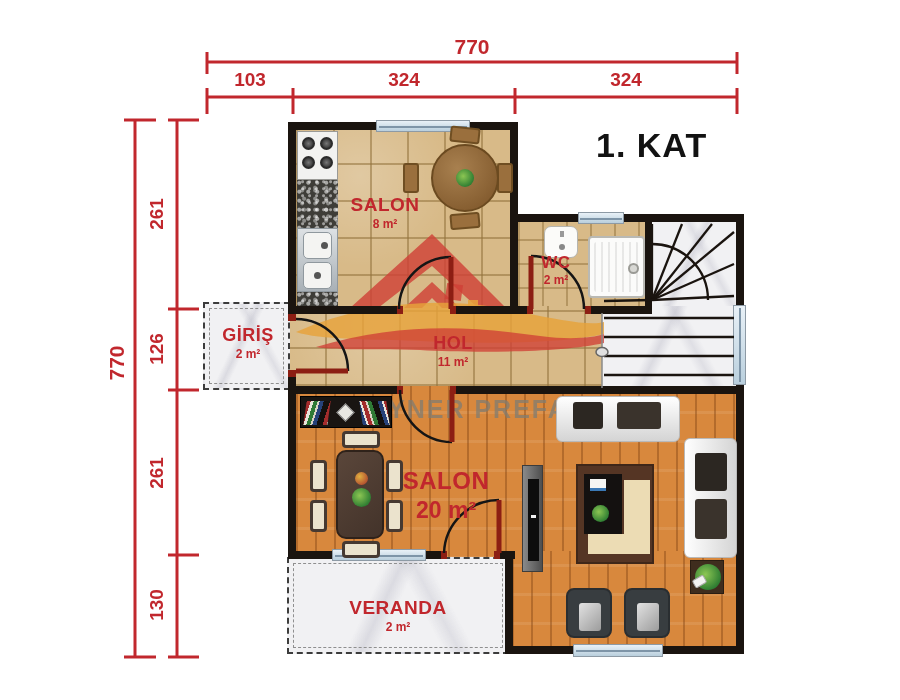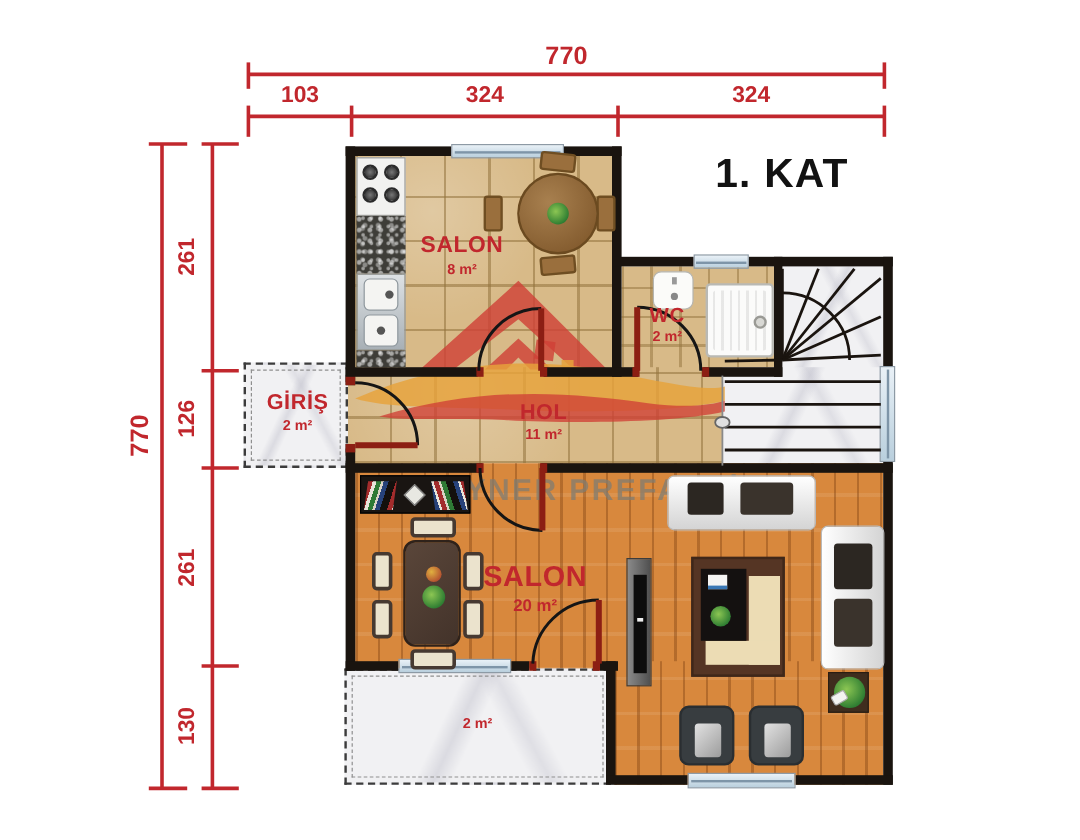--- a/index.html
+++ b/index.html
@@ -258,23 +258,24 @@
   <div class="room-label" style="left:403px;top:332px;width:100px;">
     <div class="rl-name">HOL</div>
     <div class="rl-area">11 m²</div>
   </div>
   <div class="room-label" style="left:208px;top:324px;width:80px;">
     <div class="rl-name">GİRİŞ</div>
     <div class="rl-area">2 m²</div>
   </div>
   <div class="room-label" style="left:394px;top:466px;width:104px;">
     <div class="rl-name" style="font-size:24px;">SALON</div>
-    <div class="rl-area" style="font-size:14px;">20 m²</div>
+    <div class="rl-area" style="font-size:23px;">20 m²</div>
   </div>
   <div class="room-label" style="left:342px;top:596px;width:112px;">
+    <div class="rl-name" style="font-size:19px;">VERANDA</div>
     <div class="rl-area">2 m²</div>
   </div>
 
   <svg width="900" height="700">
     <g stroke="#c1272d" stroke-width="3" fill="none">
       <line x1="207" y1="62" x2="737" y2="62"></line>
       <line x1="207" y1="52" x2="207" y2="74"></line>
       <line x1="737" y1="52" x2="737" y2="74"></line>
       <line x1="207" y1="97" x2="737" y2="97"></line>
       <line x1="207" y1="88" x2="207" y2="114"></line>

